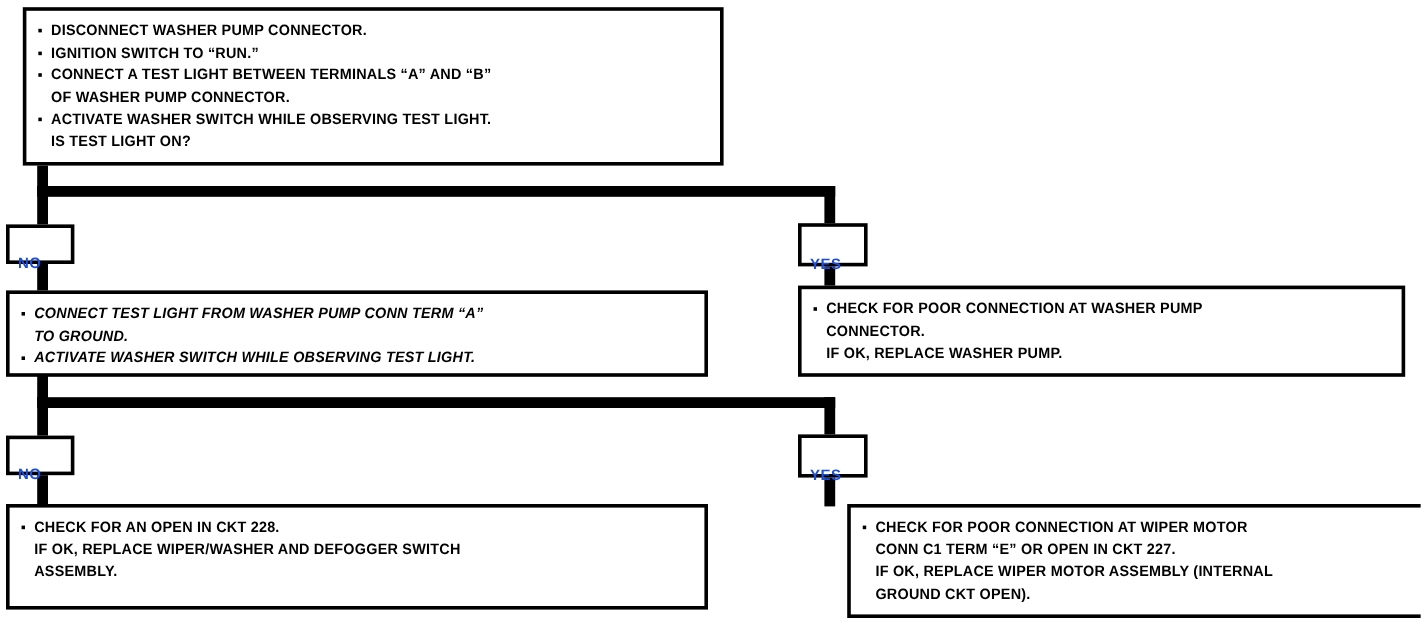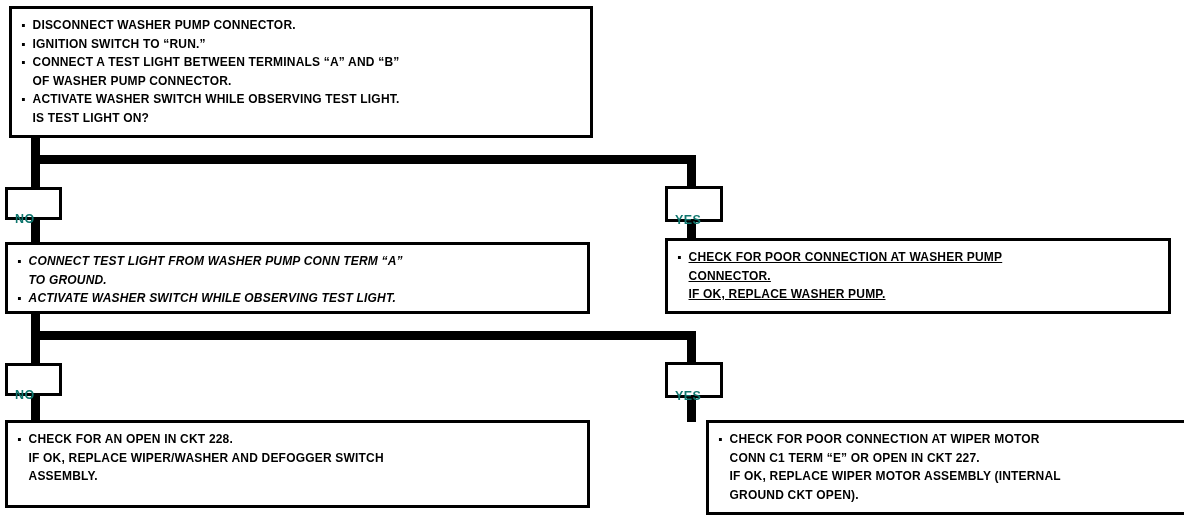--- a/index.html
+++ b/index.html
@@ -56,38 +56,38 @@
     box-sizing: border-box;
     border: 3px solid #000000;
     background: #ffffff;
     display: flex;
     align-items: center;
   }
   .label-box .label-text {
     font-size: 12.5px;
     font-weight: bold;
     line-height: 1;
-    color: #0f766e;
+    color: #1d4ed8;
     padding-left: 7px;
     letter-spacing: 0.4px;
     margin-top: 32px;
   }
 
   
   .conn {
     position: absolute;
     background: #000000;
   }
 
   
   
-  #box-question      { left: 9px;   top: 6px;   width: 584px; height: 132px; }
+  #box-question      { left: 19px;   top: 6px;   width: 584px; height: 132px; }
   
   #box-no-1          { left: 5px;   top: 242px; width: 585px; height: 72px; font-style: italic;  }
-  #box-yes-1         { left: 665px; top: 238px; width: 506px; height: 76px; text-decoration: underline;  }
+  #box-yes-1         { left: 665px; top: 238px; width: 506px; height: 76px;  }
   
   #box-no-2          { left: 5px;   top: 420px; width: 585px; height: 88px;  }
   #box-yes-2         { left: 665px; top: 420px; width: 506px; height: 95px; margin-left: 41px;  }
 
   #label-no-1        { left: 5px;   top: 187px; width: 57px;  height: 33px; }
   #label-yes-1       { left: 665px; top: 186px; width: 58px;  height: 36px; }
   #label-no-2        { left: 5px;   top: 363px; width: 57px;  height: 33px; }
   #label-yes-2       { left: 665px; top: 362px; width: 58px;  height: 36px; }
 
   

